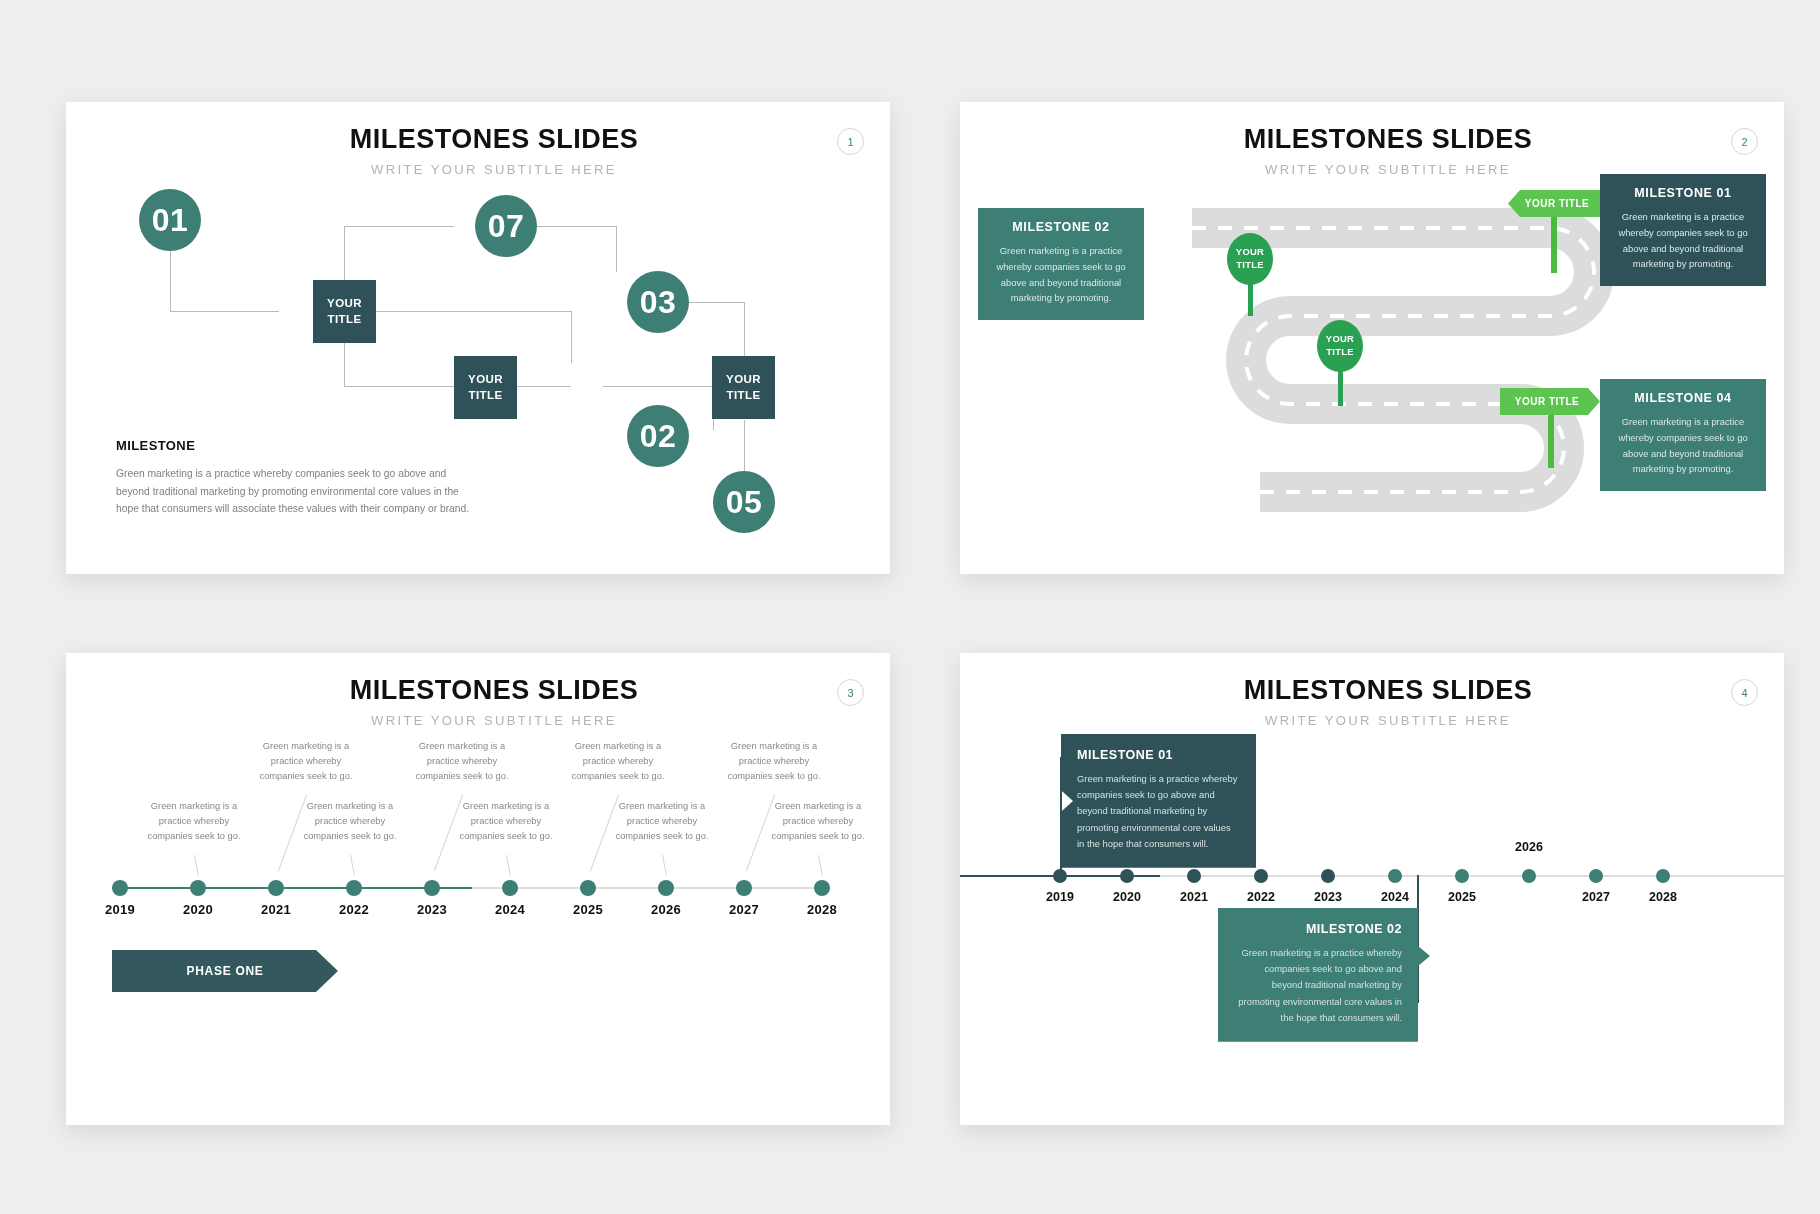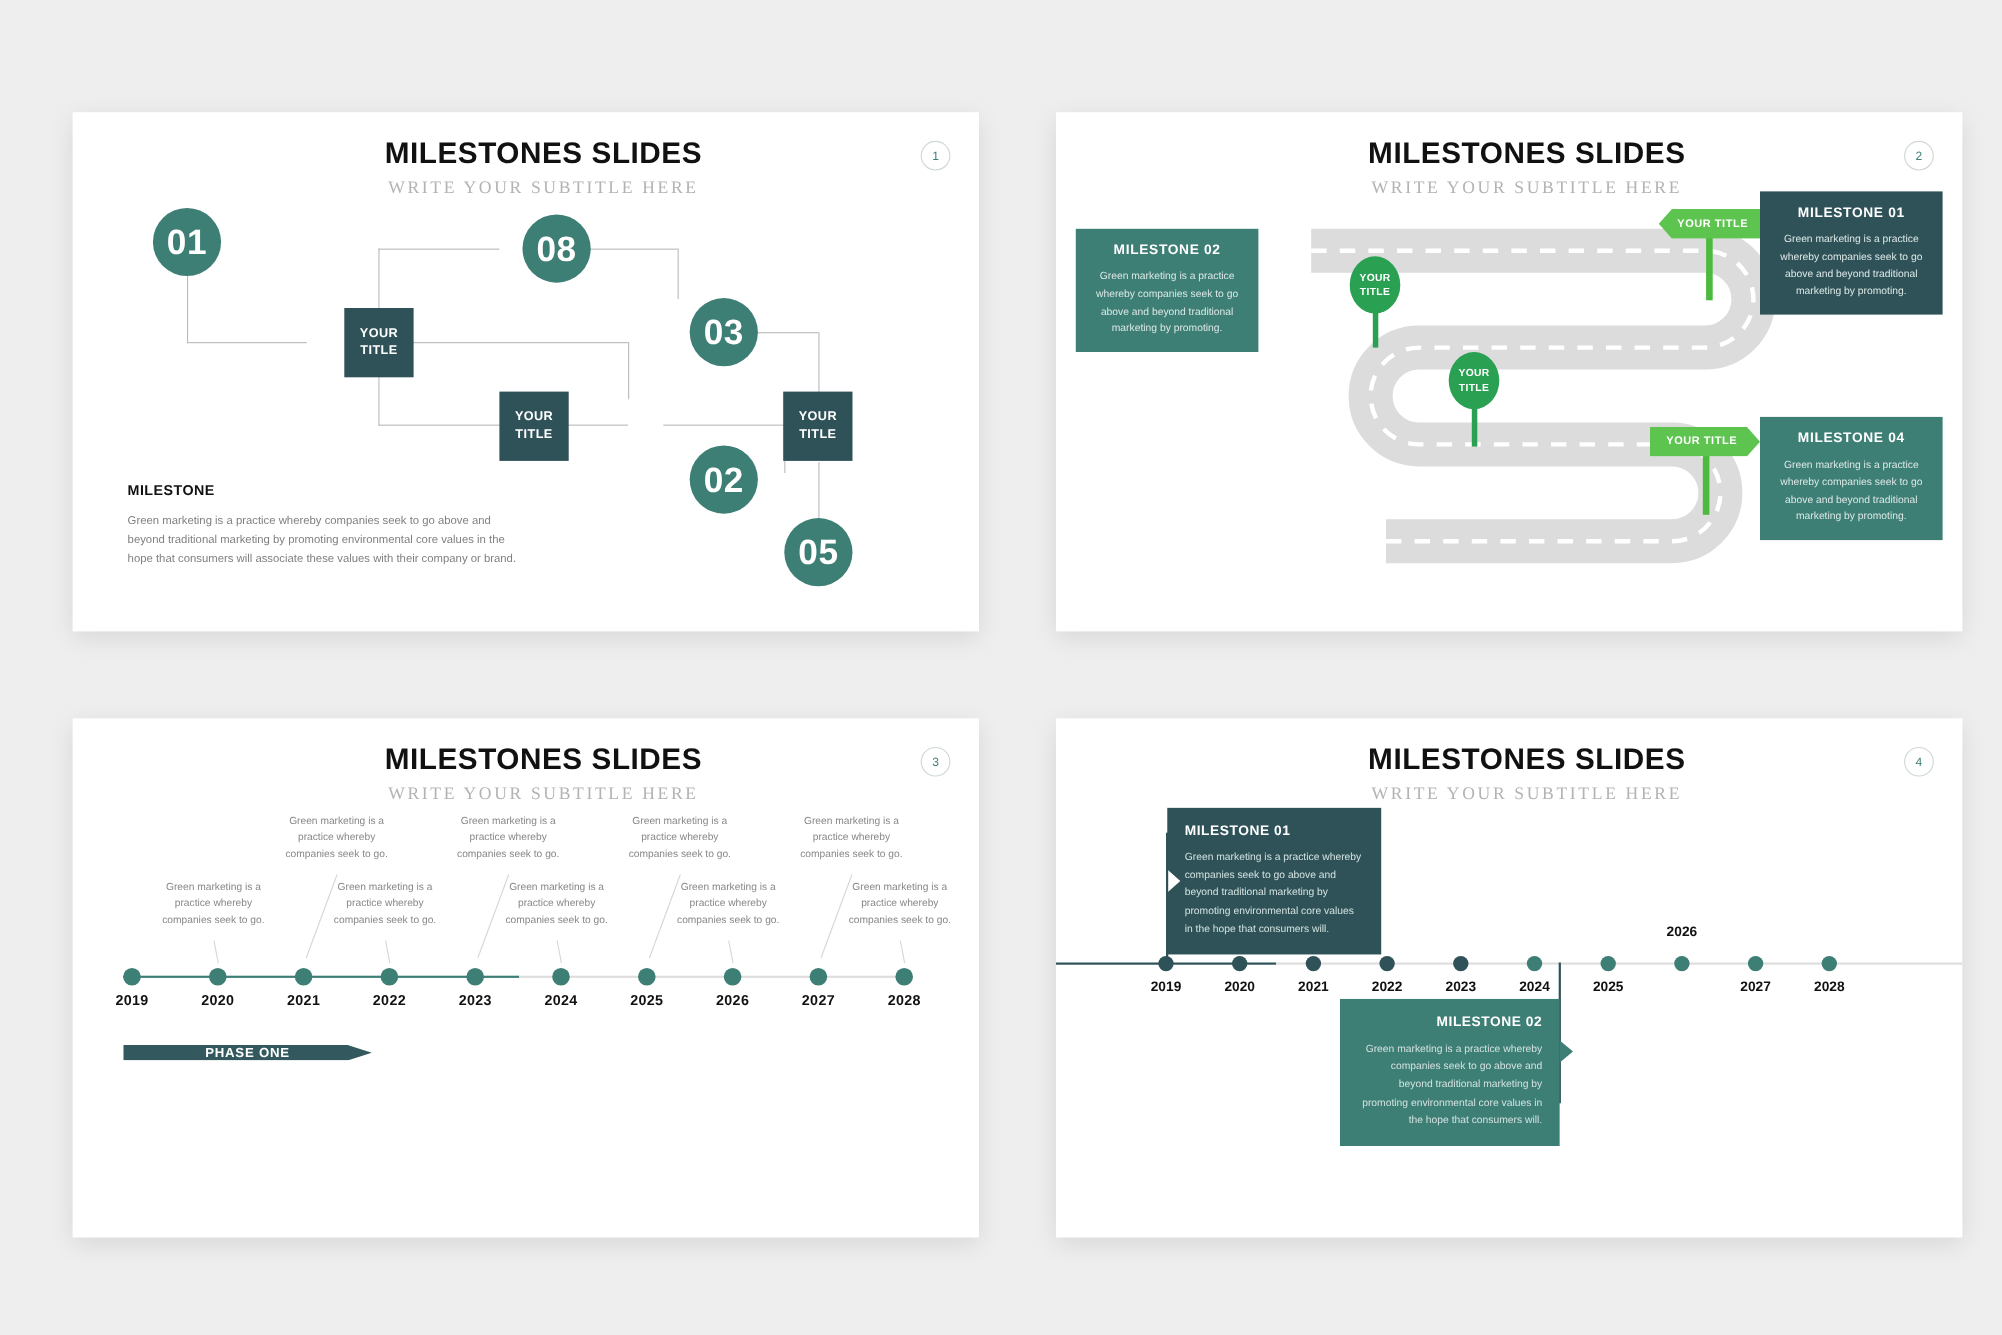--- a/index.html
+++ b/index.html
@@ -21,22 +21,22 @@
   #slide3 { left: 66px;   top: 653px;  width: 824px; height: 472px; }
   #slide4 { left: 960px;  top: 653px;  width: 824px; height: 472px; }
 
   
   .hdr { position: absolute; left: 0; right: 0; top: 22px; text-align: center; padding-left: 32px; }
   .hdr-title {
     font-size: 27px; font-weight: 700; letter-spacing: 0.5px;
     color: #111111; font-family: "Liberation Sans", sans-serif;
   }
   .hdr-sub {
-    margin-top: 7px; font-size: 16px; letter-spacing: 2.4px;
-    color: #b3b3b3; font-weight: 400; font-family: Liberation Serif, serif;
+    margin-top: 7px; font-size: 13px; letter-spacing: 2.4px;
+    color: #b3b3b3; font-weight: 400;
   }
   .pagebadge {
     position: absolute; right: 26px; top: 26px;
     width: 27px; height: 27px; border-radius: 50%;
     border: 1px solid #cfd8d6; color: #3d7e75;
     font-size: 11px; display: flex; align-items: center; justify-content: center;
   }
 
   
   .s1wrap { position: absolute; left: 0; top: 0; width: 100%; height: 100%; }
@@ -154,21 +154,21 @@
       <div class="ln lnv" style="left:505px; top:209px; height:52px;"></div>
       <div class="ln lnv" style="left:278px; top:240px; height:45px;"></div>
       <div class="ln lnh" style="left:278px; top:284px; width:227px;"></div>
       <div class="ln lnh" style="left:569px; top:200px; width:109px;"></div>
       <div class="ln lnv" style="left:678px; top:200px; height:55px;"></div>
       <div class="ln lnh" style="left:537px; top:284px; width:110px;"></div>
       <div class="ln lnv" style="left:647px; top:284px; height:44px;"></div>
       <div class="ln lnv" style="left:678px; top:318px; height:52px;"></div>
 
       <div class="circ" style="left:73px; top:87px;">01</div>
-      <div class="circ" style="left:409px; top:93px;">08</div>
+      <div class="circ" style="left:409px; top:93px;">07</div>
       <div class="circ" style="left:561px; top:169px;">03</div>
       <div class="circ" style="left:561px; top:303px;">02</div>
       <div class="circ" style="left:647px; top:369px;">05</div>
 
       <div class="sqbox" style="left:247px; top:178px;">
         <span>YOUR</span>
         <span>TITLE</span>
       </div>
       <div class="sqbox" style="left:388px; top:254px;">
         <span>YOUR</span>
@@ -279,21 +279,21 @@
         <div class="tl3dot" style="left: 670px; top: 227px;"></div>
         <div class="tl3year" style="left: 648px; top: 249px;">2027</div>
         <div class="tl3note" style="left: 656px; top: 86px;">Green marketing is a practice whereby companies seek to go.</div>
         <div class="tl3leader" style="left: 708px; top: 142px; height: 81px; transform: rotate(20.3231deg);"></div>
         <div class="tl3dot" style="left: 748px; top: 227px;"></div>
         <div class="tl3year" style="left: 726px; top: 249px;">2028</div>
         <div class="tl3note" style="left: 700px; top: 146px;">Green marketing is a practice whereby companies seek to go.</div>
         <div class="tl3leader" style="left: 752px; top: 202px; height: 21px; transform: rotate(-10.7843deg);"></div>
       </div>
 
-    <div class="phasebar" style="left:46px; top:297px; width:548px;flex-direction:column;">
+    <div class="phasebar" style="left:46px; top:297px; width:548px;">
       <div class="phase ph1" style="width:226px; clip-path: polygon(0 0, calc(100% - 22px) 0, 100% 50%, calc(100% - 22px) 100%, 0 100%);">
         <span>PHASE ONE</span>
       </div>
     </div>
   </div>
 
   <div class="slide" id="slide4">
     <div class="hdr">
       <div class="hdr-title">MILESTONES SLIDES</div>
       <div class="hdr-sub">WRITE YOUR SUBTITLE HERE</div>

